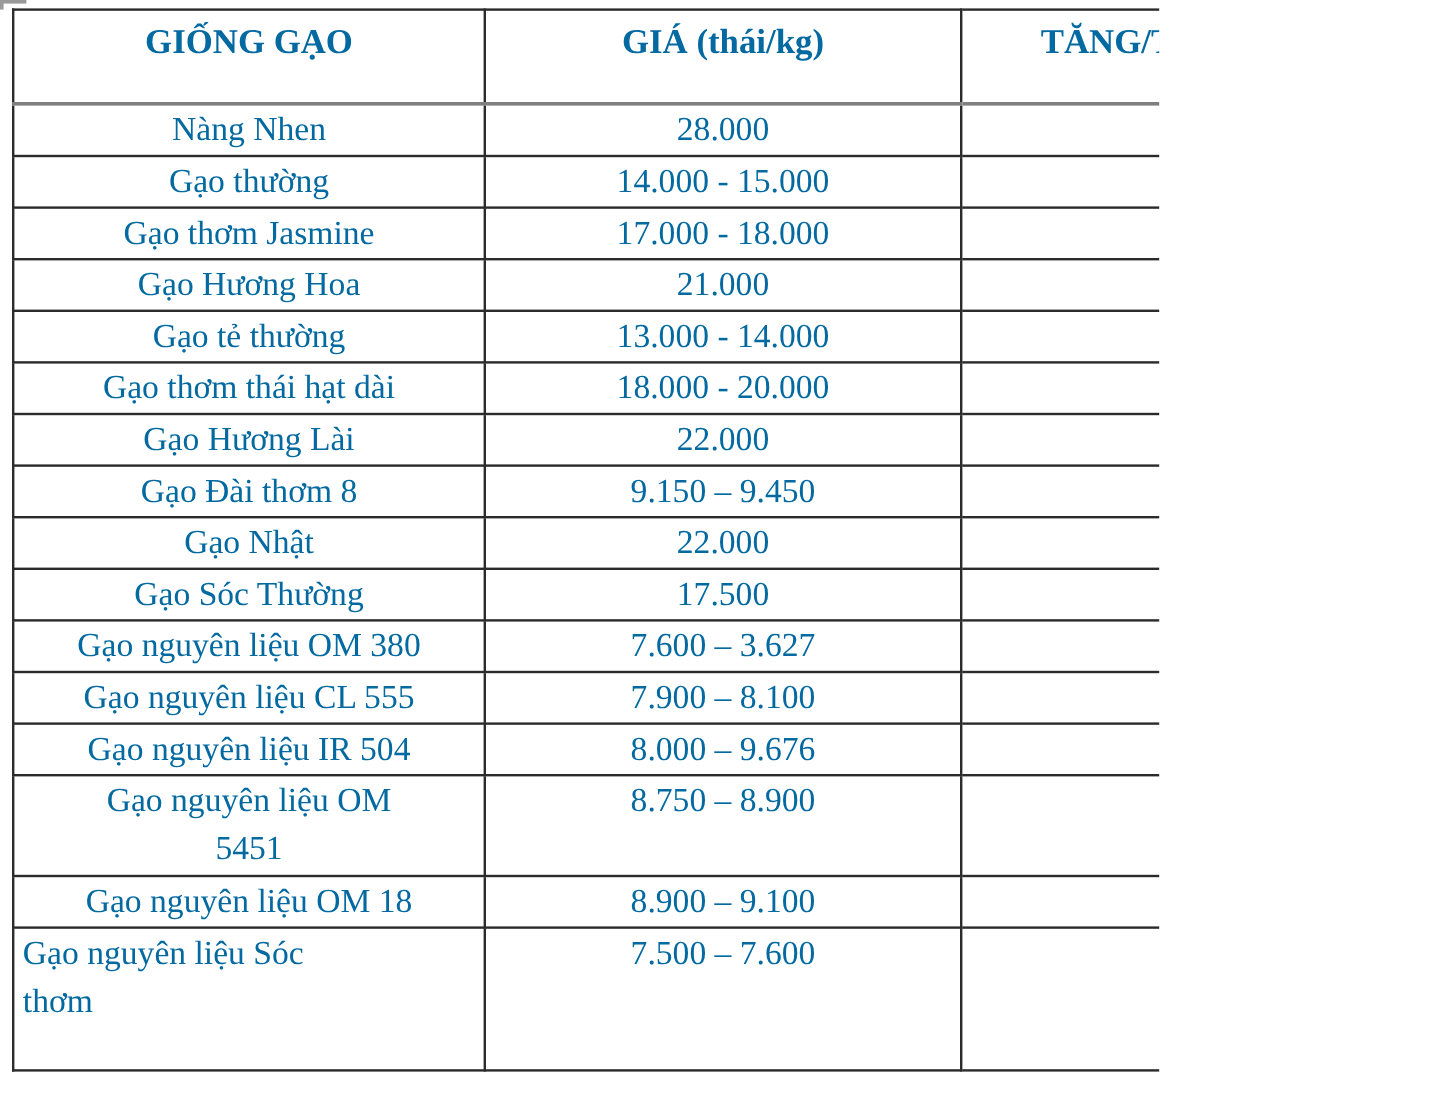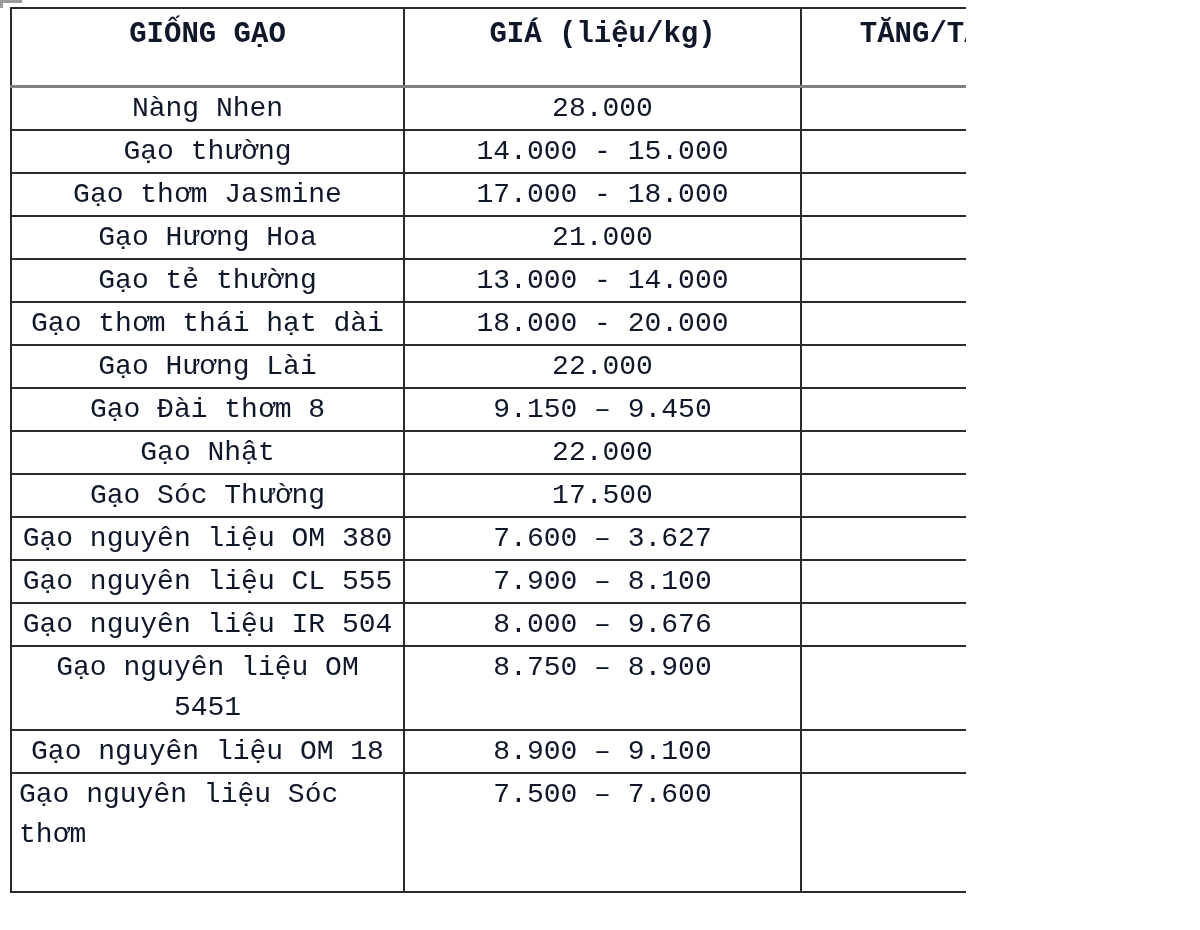--- a/index.html
+++ b/index.html
@@ -1,22 +1,22 @@
 <!DOCTYPE html>
 <html><head>
 <meta charset="utf-8">
 <style>
   html, body { margin: 0; padding: 0; background: #ffffff; }
   .page {
     position: relative;
     width: 966px;
     height: 930px;
     background: #ffffff;
-    font-family: Liberation Mono, monospace;
-    color: #0f172a;
+    font-family: Liberation Serif, serif;
+    color: #0369a1;
     overflow: hidden;
   }
   .corner-mark {
     position: absolute;
     left: 0; top: 0;
     width: 22px; height: 8px;
     border-top: 3px solid #9a9a9a;
     border-left: 3px solid #9a9a9a;
     box-sizing: border-box;
   }
@@ -77,21 +77,21 @@
 
   <table class="rice-table">
     <colgroup>
       <col class="c1">
         <col class="c2">
         <col class="c3">
     </colgroup>
     <thead>
       <tr>
         <th>GIỐNG GẠO</th>
-        <th>GIÁ (liệu/kg)</th>
+        <th>GIÁ (thái/kg)</th>
         <th>TĂNG/TĂNG (đồng)</th>
       </tr>
     </thead>
     <tbody id="table-body">
         <tr>
     <td class="variety">Nàng Nhen</td>
     <td class="price">28.000</td>
     <td class="change"></td>
   </tr>
         <tr>

